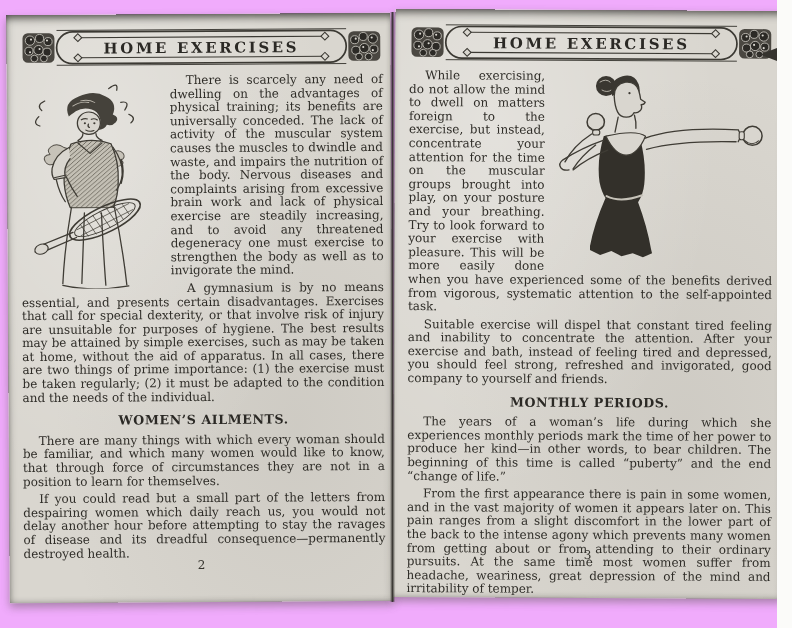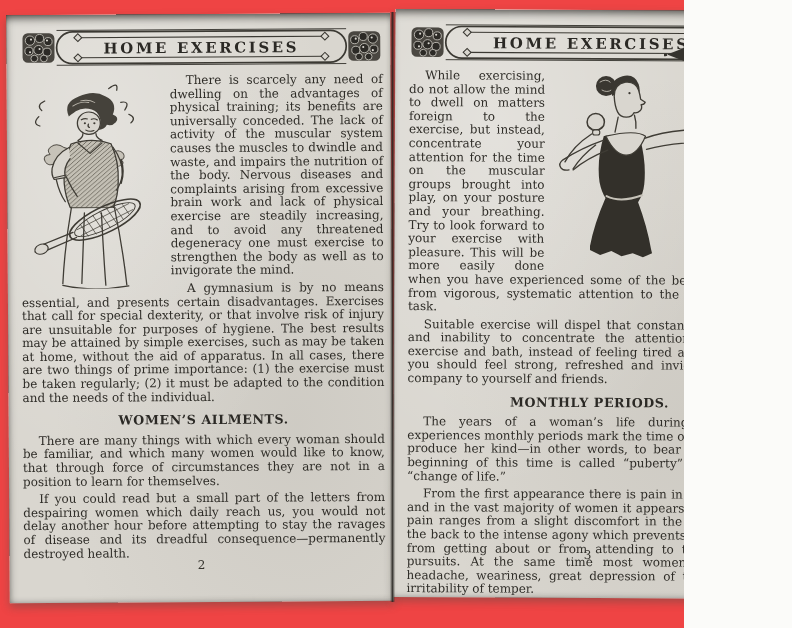--- a/index.html
+++ b/index.html
@@ -1,18 +1,18 @@
 <!DOCTYPE html>
 <html><head>
 <meta charset="utf-8">
 <style>
   html,body { margin:0; padding:0; background:#fbfbf9; }
   .scan {
-    position:relative; width:684px; height:628px; overflow:hidden;
-    background:#ef4444;
+    position:relative; width:777px; height:628px; overflow:hidden;
+    background:#f0abfc;
     font-family:"DejaVu Serif", serif;
   }
   .page {
     position:absolute;
     background:
       radial-gradient(ellipse at 25% 20%, rgba(255,255,255,.28), rgba(255,255,255,0) 55%),
       radial-gradient(ellipse at 75% 70%, rgba(110,105,95,.10), rgba(110,105,95,0) 60%),
       #d9d6cf;
     color:#2f2d28;
   }

